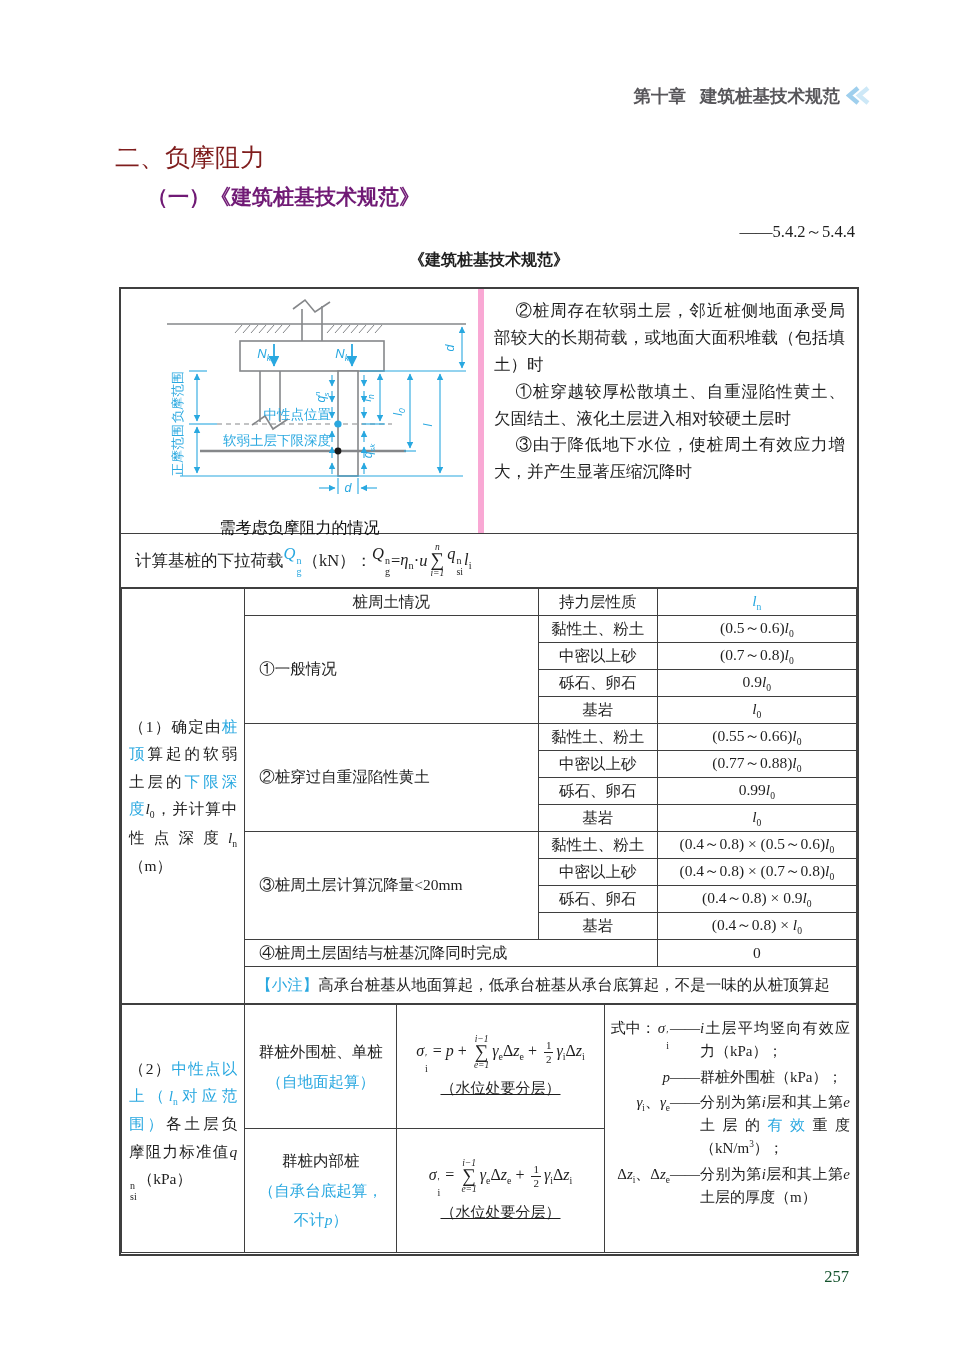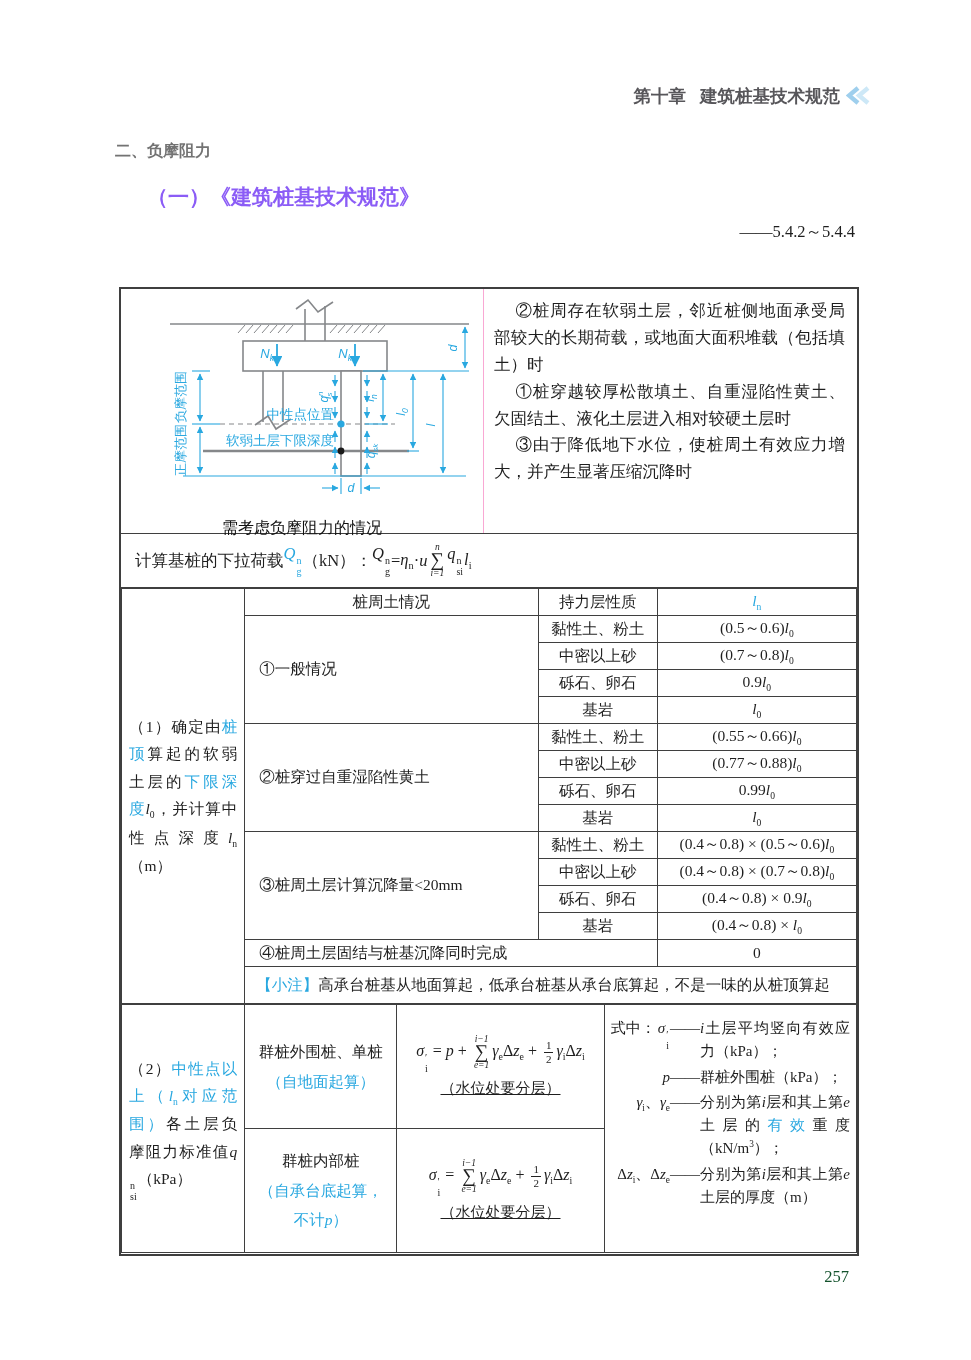--- a/index.html
+++ b/index.html
@@ -8,30 +8,30 @@
   .cy{color:#29a8e0;}
   .it{font-style:italic;}
   sub,sup{font-size:0.62em;}
   
   .hdr{position:absolute;top:84px;left:0;right:100px;text-align:right;
        font-family:"Liberation Sans",sans-serif;font-weight:700;font-size:17.5px;color:#57565a;}
   .hdr .chap{margin-right:14px;}
   .hdr svg{vertical-align:-3px;margin-left:6px;}
   
   .h1{position:absolute;left:115px;top:141px;font-family:"Liberation Sans",sans-serif;
-      font-weight:700;font-size:16px;color:#737373;}
-  .h2{position:absolute;left:147px;top:183px;font-weight:700;font-size:21px;color:#8b5cf6;}
+      font-weight:400;font-size:25px;color:#7f1d1d;}
+  .h2{position:absolute;left:147px;top:183px;font-weight:700;font-size:21px;color:#701a75;}
   .ref{position:absolute;right:116px;top:221px;font-size:16.5px;}
   .ttl{position:absolute;left:120px;top:250px;width:738px;text-align:center;font-weight:700;font-size:16px;}
   .pageno{position:absolute;top:1267px;right:122px;font-size:16.5px;color:#14532d;}
   
   .bigbox{position:absolute;left:119px;top:287px;width:740px;height:969px;
           border:2px solid #3f3f3f;box-sizing:border-box;}
   .row-top{display:flex;height:245px;border-bottom:1px solid #3f3f3f;box-sizing:border-box;}
-  .cell-diagram{width:363px;box-sizing:border-box;border-right:1px solid #f9a8d4;padding-top:5px;}
+  .cell-diagram{width:363px;box-sizing:border-box;border-right:6px solid #f9a8d4;padding-top:5px;}
   .cell-diagram svg{display:block;margin:0 auto;}
   .dcap{text-align:center;font-size:16px;margin-top:16px;color:#111;}
   .cell-cond{flex:1;padding:9px 12px 6px 10px;font-size:16.5px;line-height:1.63;text-align:justify;}
   .cell-cond p{margin:0;text-indent:1.3em;}
   .row-formula{height:54px;border-bottom:1px solid #3f3f3f;box-sizing:border-box;
                display:flex;align-items:center;padding-left:14px;font-size:16.5px;}
   
   table{border-collapse:collapse;width:100%;table-layout:fixed;}
   td{border:1px solid #3f3f3f;font-size:15.5px;vertical-align:middle;padding:1px 4px;box-sizing:border-box;}
   .t1 tr{height:27px;}
@@ -74,20 +74,21 @@
   <div class="hdr">
     <span class="chap">第十章</span><span>建筑桩基技术规范</span><svg width="25" height="19" viewBox="0 0 25 19">
         <path d="M12,2 L3,9.5 L12,17" stroke="#9fcfed" stroke-width="4.4" fill="none"></path>
         <path d="M22,2 L13,9.5 L22,17" stroke="#cde8f7" stroke-width="4.4" fill="none"></path>
       </svg>
   </div>
 
   <div class="h1">二、负摩阻力</div>
   <div class="h2">（一）《建筑桩基技术规范》</div>
   <div class="ref">——5.4.2～5.4.4</div>
+  <div class="ttl">《建筑桩基技术规范》</div>
 
   <div class="bigbox">
 
     <div class="row-top">
       <div class="cell-diagram">
         <svg width="355" height="208" viewBox="0 0 355 208">
           <defs>
             <marker id="ac" markerWidth="7" markerHeight="7" refX="5.6" refY="3" orient="auto-start-reverse">
               <path d="M0,0 L6,3 L0,6 Z" fill="#29a8e0"></path>
             </marker>

